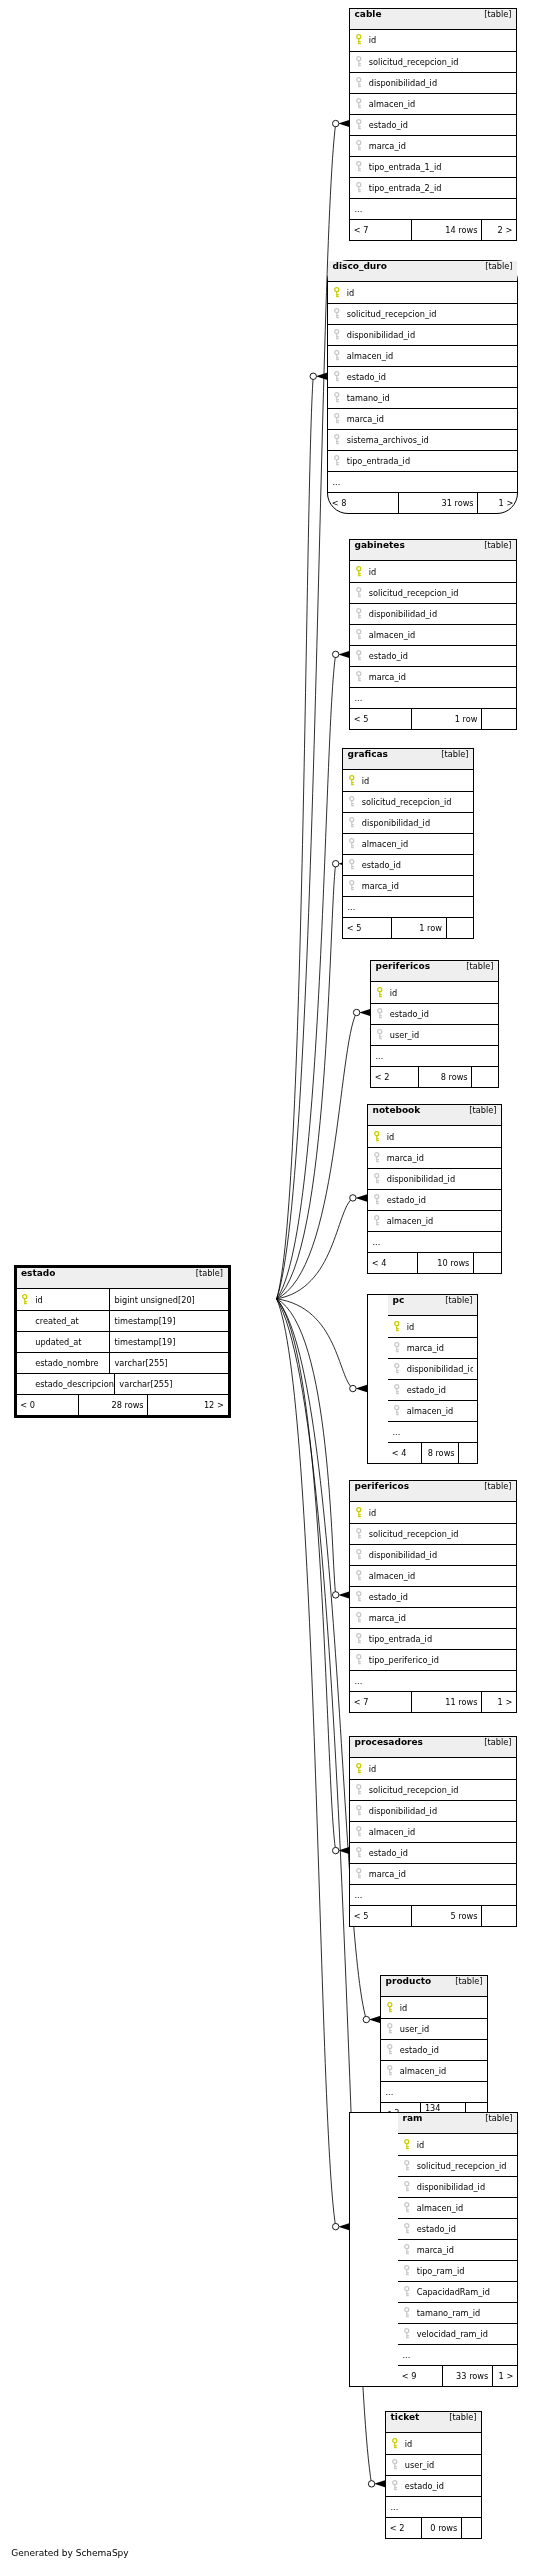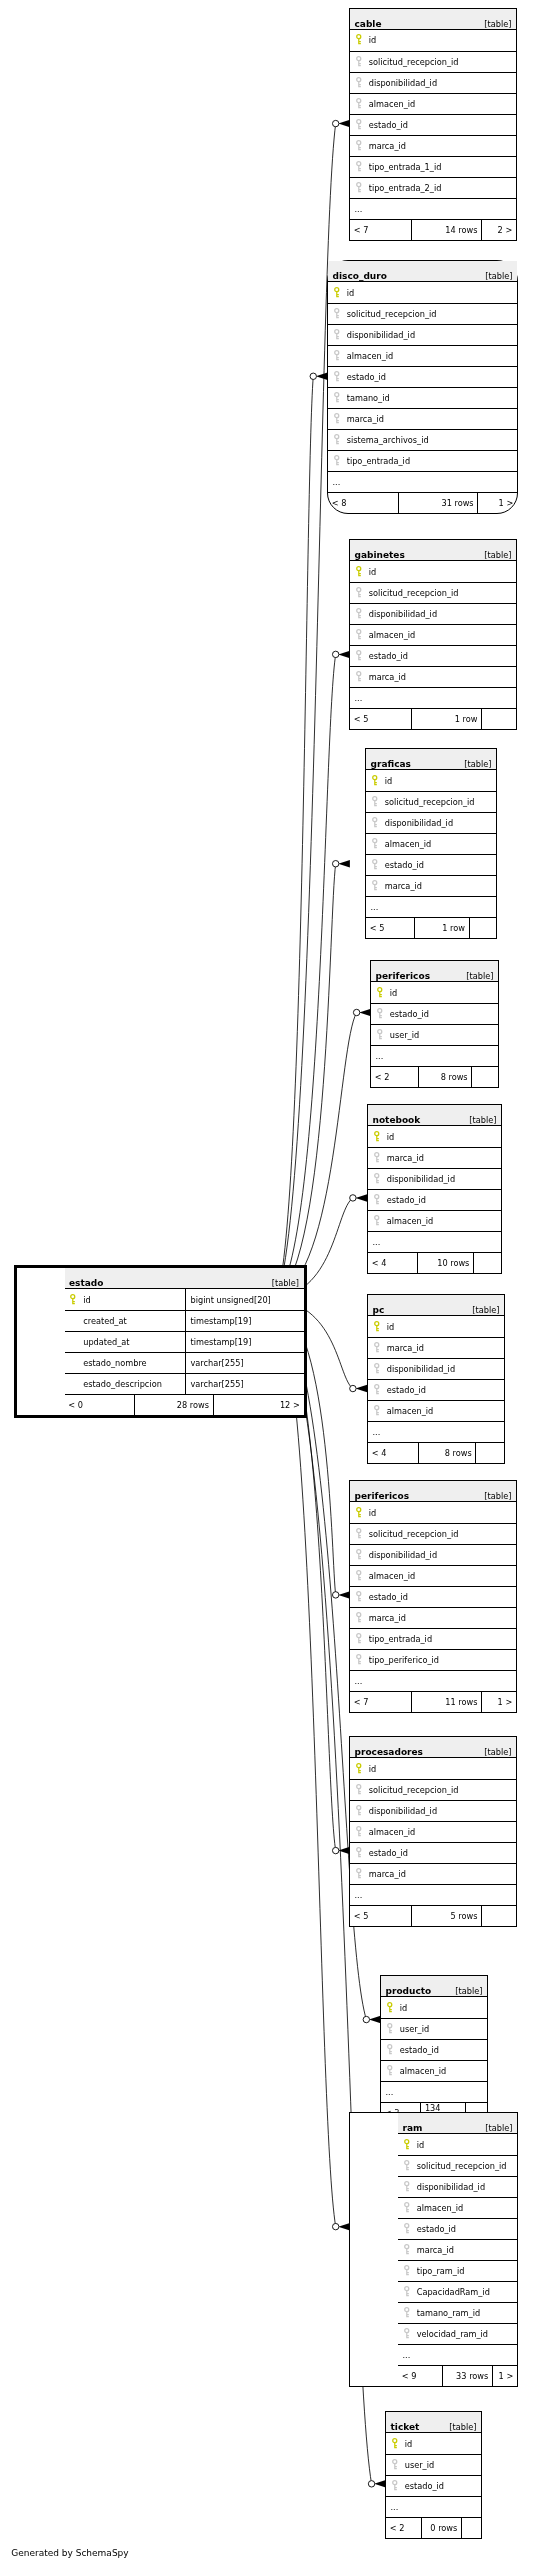--- a/index.html
+++ b/index.html
@@ -7,21 +7,21 @@
     width:551px;height:2576px;position:relative;background:#ffffff;
     font-family:"DejaVu Sans", sans-serif;color:#000;
   }
   #rels{position:absolute;left:0;top:0;pointer-events:none}
   .tbl{
     position:absolute;background:#fff;border:1.5px solid #000;box-sizing:border-box;
   }
   .tbl.focus{border-width:3px}
   .hdr{
     height:21px;background:#efefef;border-bottom:1.5px solid #000;
-    display:flex;align-items:flex-end;justify-content:space-between;
+    display:flex;align-items:flex-start;justify-content:space-between;
     padding:0 4.5px;box-sizing:border-box;
   }
   .nm{font-weight:bold;font-size:9px;white-space:nowrap}
   .tag{font-size:8.2px;white-space:nowrap}
   .row{
     height:21px;display:flex;align-items:center;box-sizing:border-box;
     padding:0 4.5px;font-size:8.2px;white-space:nowrap;
   }
   .row + .row, .ftr{border-top:0.9px solid #000}
   .keyicon{width:7.5px;margin-right:6.7px;flex:0 0 auto;display:flex;align-items:center}
@@ -76,21 +76,21 @@
     <polygon points="493.5,2700 509,2695 509,2705" fill="#000000"></polygon>
     <circle cx="490" cy="2700" r="4.3" fill="#fff" stroke="#000000" stroke-width="1.2"></circle>
     <path d="M 370 1736 C 425 1860.1, 425 2828.1, 449 2977" fill="none" stroke="#000000" stroke-width="1.1"></path>
     <polygon points="452.5,2977 468,2972 468,2982" fill="#000000"></polygon>
     <circle cx="449" cy="2977" r="4.3" fill="#fff" stroke="#000000" stroke-width="1.2"></circle>
     <path d="M 370 1736 C 465 1894.5, 465 3130.8, 497 3321" fill="none" stroke="#000000" stroke-width="1.1"></path>
     <polygon points="500.5,3321 516,3316 516,3326" fill="#000000"></polygon>
     <circle cx="497" cy="3321" r="4.3" fill="#fff" stroke="#000000" stroke-width="1.2"></circle>
   </svg>
 <div id="tables">
-    <div class="tbl focus" style="left: 13.5px; top: 1265px; width: 293px; padding-left: 48px;">
+    <div class="tbl focus" style="left: 13.5px; top: 1265px; width: 217px;">
       <div class="hdr">
         <span class="nm">estado</span>
         <span class="tag">[table]</span>
       </div>
       <div class="row">
         <span class="namecell">
           <span class="keyicon">
             <svg width="7.5" height="11.2" viewBox="0 0 10 15">
               <circle cx="5" cy="3.6" r="2.7" fill="none" stroke="#c9cc00" stroke-width="1.7"></circle>
               <path d="M5 6.2 V13.6 M5 10.2 H7.8 M5 12.9 H7.8" fill="none" stroke="#c9cc00" stroke-width="1.6"></path>
@@ -376,21 +376,21 @@
       </div>
       <div class="row">
         <span>...</span>
       </div>
       <div class="ftr">
         <span class="fc l" style="width:37%">&lt; 5</span>
         <span class="fc m" style="width:42%">1 row</span>
         <span class="fc r" style="width:21%"></span>
       </div>
     </div>
-    <div class="tbl" style="left: 365px; top: 748px; width: 132px;">
+    <div class="tbl" style="left: 342px; top: 748px; width: 132px;">
       <div class="hdr">
         <span class="nm">graficas</span>
         <span class="tag">[table]</span>
       </div>
       <div class="row">
         <span class="keyicon">
           <svg width="7.5" height="11.2" viewBox="0 0 10 15">
             <circle cx="5" cy="3.6" r="2.7" fill="none" stroke="#c9cc00" stroke-width="1.7"></circle>
             <path d="M5 6.2 V13.6 M5 10.2 H7.8 M5 12.9 H7.8" fill="none" stroke="#c9cc00" stroke-width="1.6"></path>
           </svg>
@@ -544,21 +544,21 @@
       </div>
       <div class="row">
         <span>...</span>
       </div>
       <div class="ftr">
         <span class="fc l" style="width:37%">&lt; 4</span>
         <span class="fc m" style="width:42%">10 rows</span>
         <span class="fc r" style="width:21%"></span>
       </div>
     </div>
-    <div class="tbl" style="left: 367px; top: 1294px; width: 138px;">
+    <div class="tbl" style="left: 367px; top: 1294px; width: 111px; padding-left: 20px;">
       <div class="hdr">
         <span class="nm">pc</span>
         <span class="tag">[table]</span>
       </div>
       <div class="row">
         <span class="keyicon">
           <svg width="7.5" height="11.2" viewBox="0 0 10 15">
             <circle cx="5" cy="3.6" r="2.7" fill="none" stroke="#c9cc00" stroke-width="1.7"></circle>
             <path d="M5 6.2 V13.6 M5 10.2 H7.8 M5 12.9 H7.8" fill="none" stroke="#c9cc00" stroke-width="1.6"></path>
           </svg>

